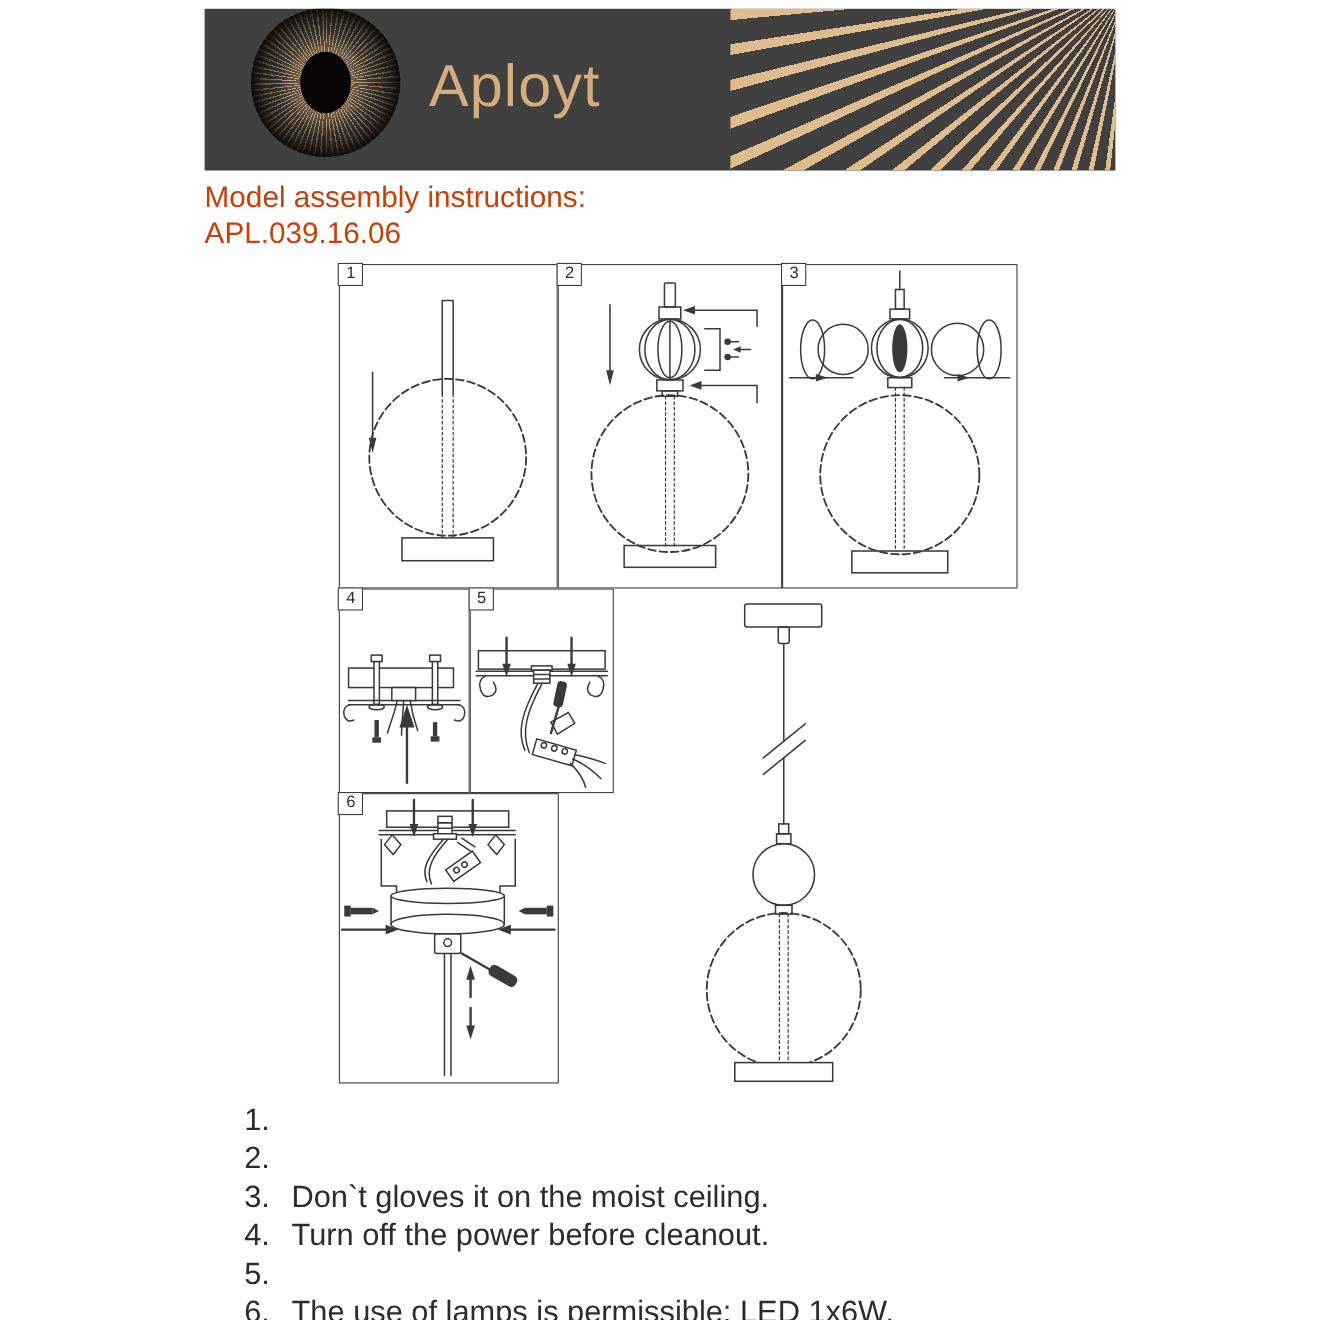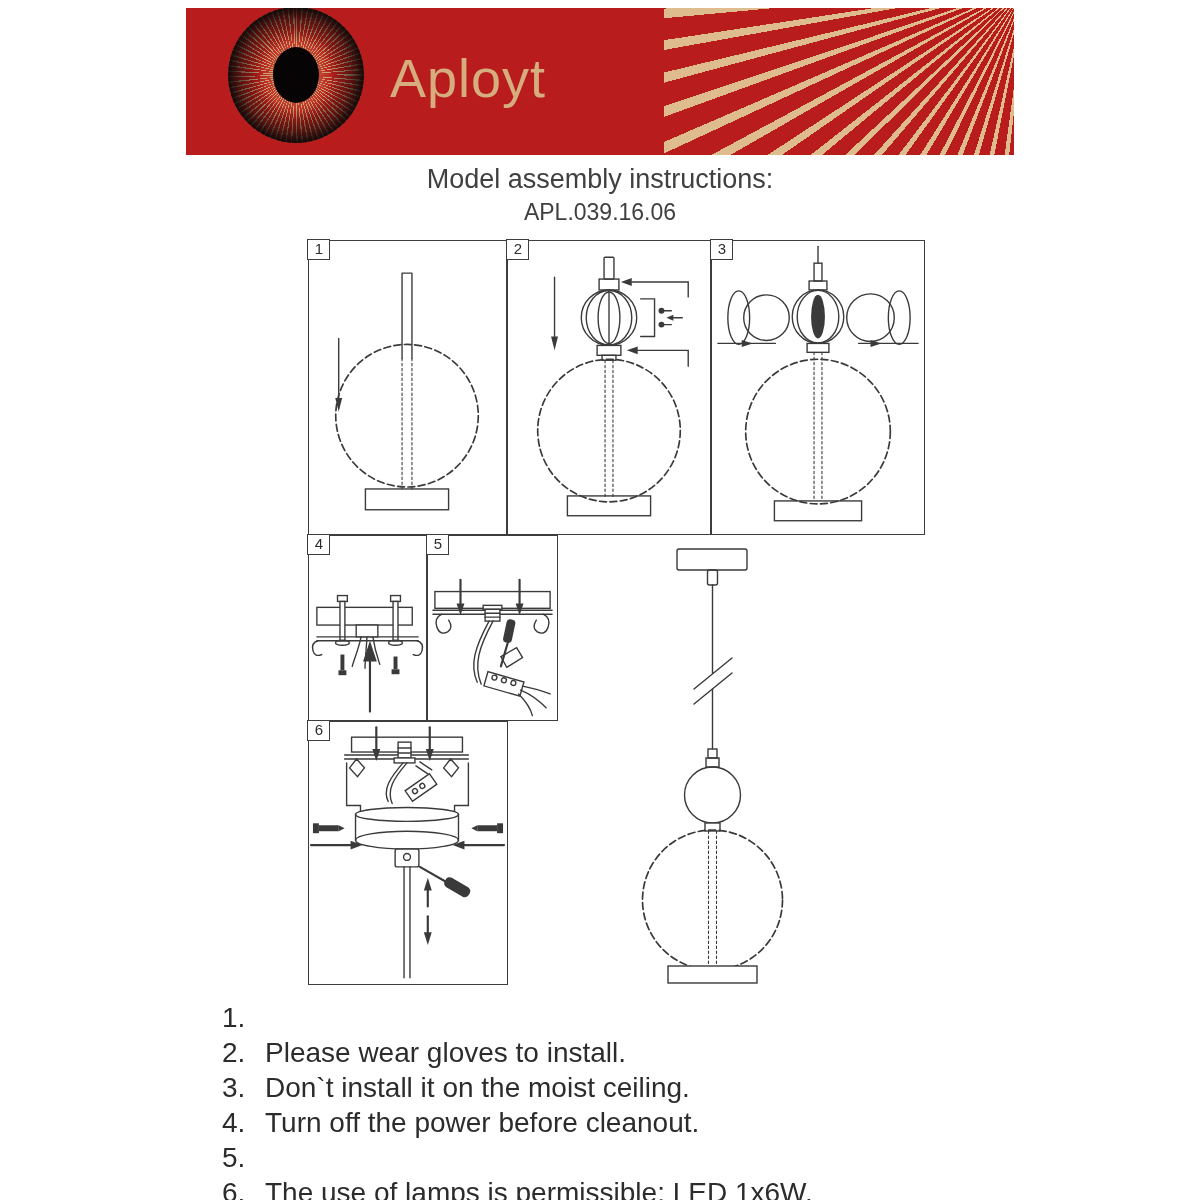--- a/index.html
+++ b/index.html
@@ -1,35 +1,35 @@
 <!DOCTYPE html>
 <html><head>
 <meta charset="utf-8">
 <style>
   html,body{margin:0;padding:0;background:#fff;}
   #page{position:relative;width:1200px;height:1200px;background:#ffffff;overflow:hidden;
         font-family:"Liberation Sans",sans-serif;}
 
   
-  .banner{position:absolute;left:186px;top:8px;width:828px;height:147px;background:#b91c1c;overflow:hidden;}
+  .banner{position:absolute;left:186px;top:8px;width:828px;height:147px;background:#404040;overflow:hidden;}
   .burst{position:absolute;left:42px;top:-1px;width:136px;height:136px;border-radius:50%;
          background:repeating-conic-gradient(#c89f6e 0deg 1.3deg, rgba(0,0,0,0) 1.3deg 4.7deg);}
   .burst-fade{position:absolute;left:42px;top:-1px;width:136px;height:136px;border-radius:50%;
          background:radial-gradient(circle, rgba(11,9,8,0) 0%, rgba(11,9,8,0) 34%, rgba(11,9,8,.55) 58%, #0b0908 72%);}
   .burst-core{position:absolute;left:87px;top:39px;width:46px;height:56px;border-radius:50%;
          background:#060404;box-shadow:0 0 16px 5px rgba(214,168,112,0.45);}
   .brand{position:absolute;left:204px;top:50%;transform:translateY(-56%);
          color:#d5ad7e;font-size:54px;letter-spacing:1px;font-weight:400;}
   .corner-rays{position:absolute;right:0;top:0;width:350px;height:147px;
          background:repeating-conic-gradient(from 178deg at 104% -16%, rgba(224,190,142,0) 0deg 3.4deg, #dfbc8d 3.4deg 4.9deg);}
 
   
-  .title-block{position:absolute;left:186px;top:163px;width:828px;text-align:center;color:#404040;}
+  .title-block{position:absolute;left:186px;top:163px;width:828px;color:#c2410c;}
   .title-line{font-size:27px;line-height:33px;}
-  .model-line{font-size:23px;line-height:33px;}
+  .model-line{font-size:27px;line-height:33px;}
 
   
   .panel{position:absolute;border:1.6px solid #3d3d3d;box-sizing:border-box;background:#fff;}
   .panel svg{display:block;width:100%;height:100%;}
   .num{position:absolute;left:-1.6px;top:-1.6px;width:23px;height:21px;border:1.6px solid #3d3d3d;
        box-sizing:border-box;background:#fff;color:#2d2d2d;font-size:15px;line-height:18px;text-align:center;z-index:2;}
   #panel1{left:308px;top:240px;width:199px;height:295px;}
   #panel2{left:507px;top:240px;width:204px;height:295px;}
   #panel3{left:711px;top:240px;width:214px;height:295px;}
   #panel4{left:308px;top:535px;width:119px;height:186px;}
@@ -293,25 +293,24 @@
       <rect class="lnf" x="110" y="430" width="89" height="17"></rect>
     </svg>
   </div>
 
   <div class="list">
     <div class="list-row">
       <span class="list-num">1.</span>
     </div>
     <div class="list-row">
       <span class="list-num">2.</span>
-      <span class="list-text">Please wear gloves to install.</span>
     </div>
     <div class="list-row">
       <span class="list-num">3.</span>
-      <span class="list-text">Don`t install it on the moist ceiling.</span>
+      <span class="list-text">Don`t gloves it on the moist ceiling.</span>
     </div>
     <div class="list-row">
       <span class="list-num">4.</span>
       <span class="list-text">Turn off the power before cleanout.</span>
     </div>
     <div class="list-row">
       <span class="list-num">5.</span>
     </div>
     <div class="list-row">
       <span class="list-num">6.</span>

